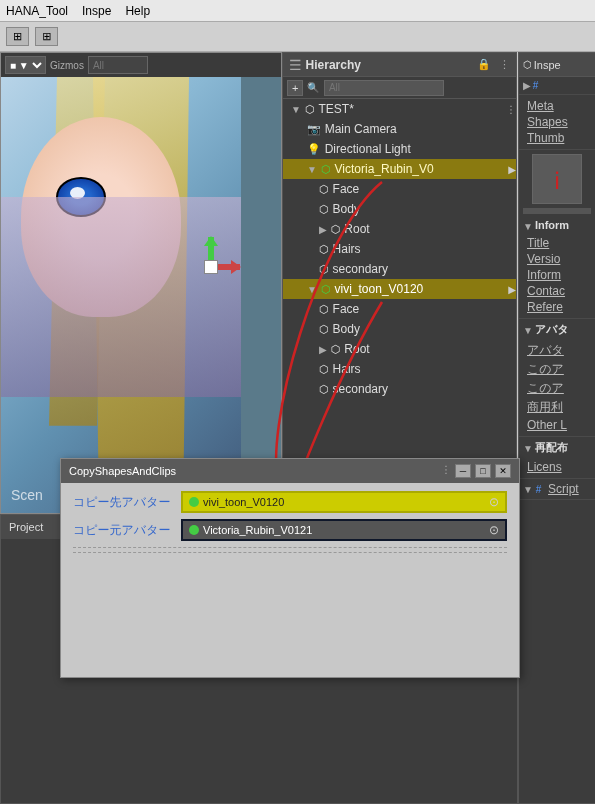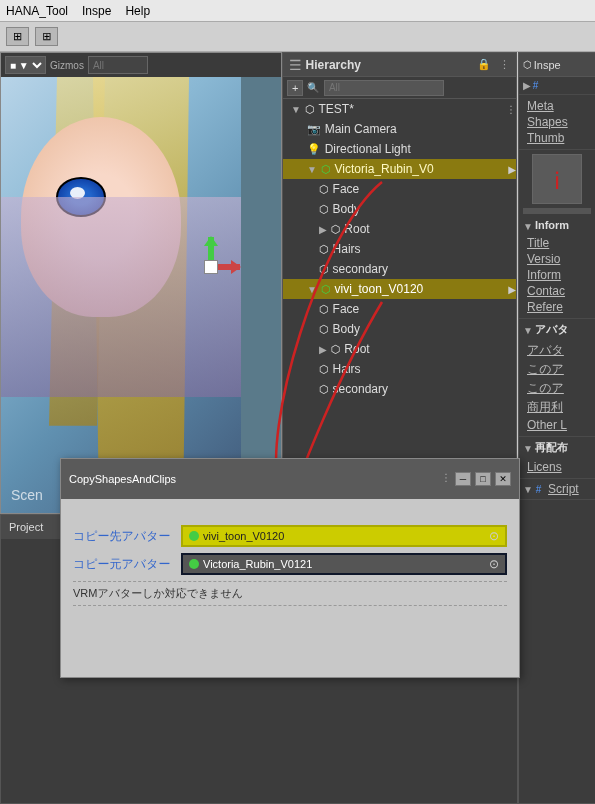--- a/index.html
+++ b/index.html
@@ -294,21 +294,21 @@
       top: 458px;
       left: 60px;
       width: 460px;
       height: 220px;
       background: #c8c8c8;
       border: 1px solid #888;
       box-shadow: 2px 2px 8px rgba(0,0,0,0.4);
       z-index: 100;
     }
     .dialog-titlebar {
-      height: 40px;
+      height: 24px;
       background: #5a5a5a;
       display: flex;
       align-items: center;
       padding: 0 8px;
       justify-content: space-between;
     }
     .dialog-titlebar-title {
       color: white;
       font-size: 11px;
     }
@@ -322,21 +322,20 @@
       background: #aaa;
       border: 1px solid #777;
       font-size: 9px;
       cursor: pointer;
       display: flex;
       align-items: center;
       justify-content: center;
     }
     .dialog-content {
       padding: 8px 12px;
-      margin-top: 18px;
     }
     .dialog-row {
       display: flex;
       align-items: center;
       margin-bottom: 6px;
       gap: 8px;
     }
     .dialog-label {
       font-size: 12px;
       color: #3366cc;
@@ -628,21 +627,20 @@
     </div>
     <div class="dialog-row">
       <span class="dialog-label">コピー元アバター</span>
       <div class="dialog-field">
         <div class="dialog-field-green-dot"></div>
         <span class="dialog-field-text">Victoria_Rubin_V0121</span>
         <span class="dialog-field-icon">⊙</span>
       </div>
     </div>
     <hr class="dialog-divider">
-    <div class="dialog-info-text">VRMアバターしか対応できません</div>
     <hr class="dialog-divider">
   </div>
 </div>
 
 <svg class="arrows-svg" xmlns="http://www.w3.org/2000/svg">
 
   <defs>
     <marker id="arrowhead" markerWidth="8" markerHeight="6" refX="6" refY="3" orient="auto">
       <polygon points="0 0, 8 3, 0 6" fill="#cc2222"></polygon>
     </marker>

